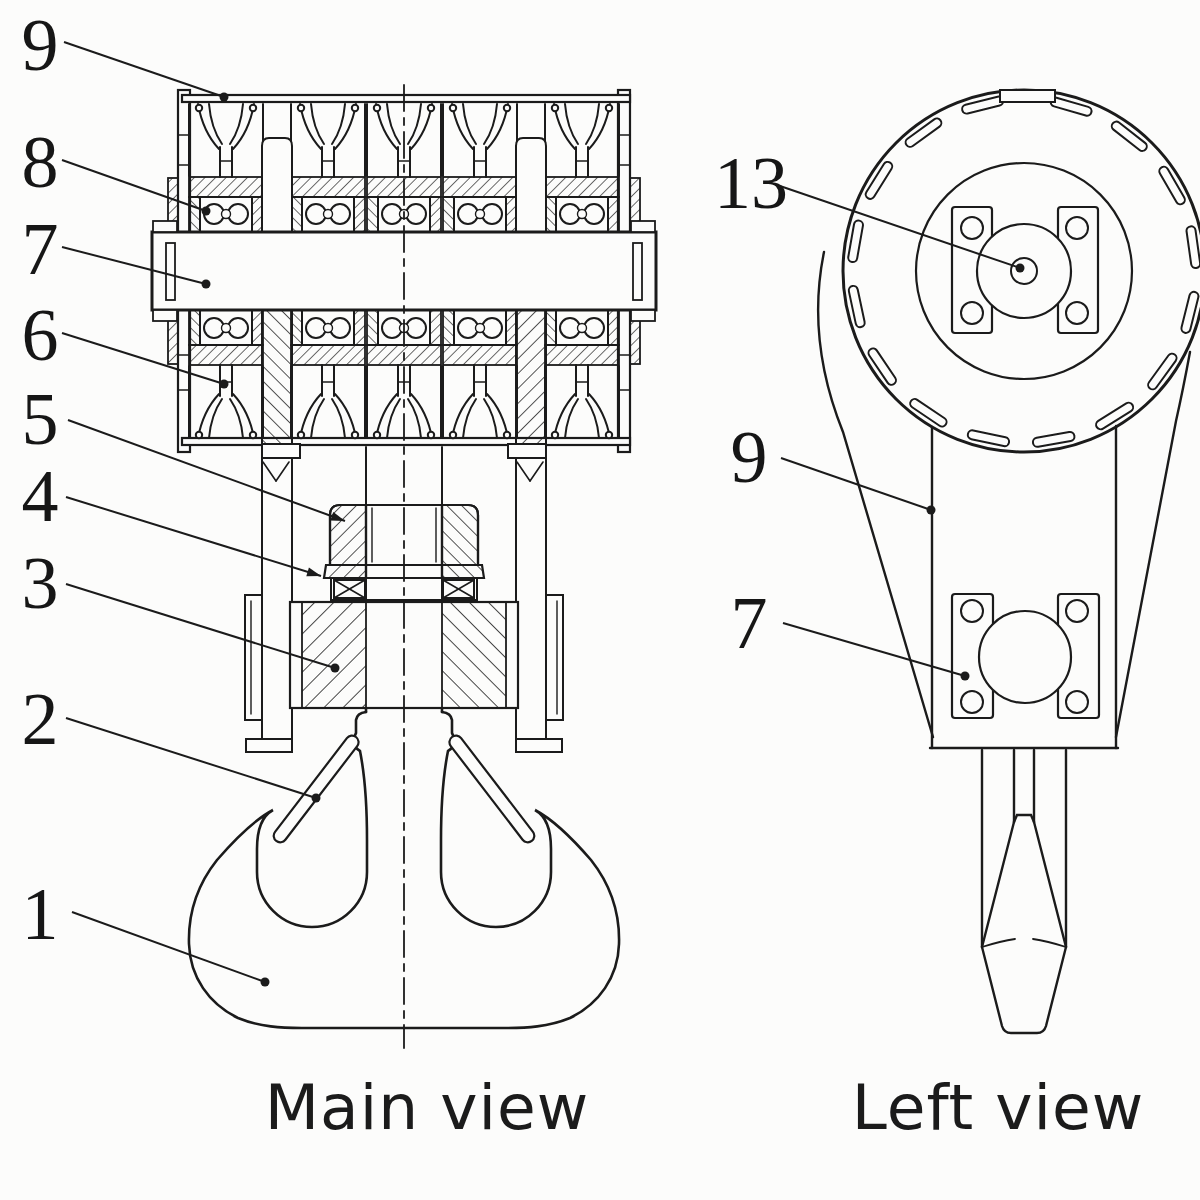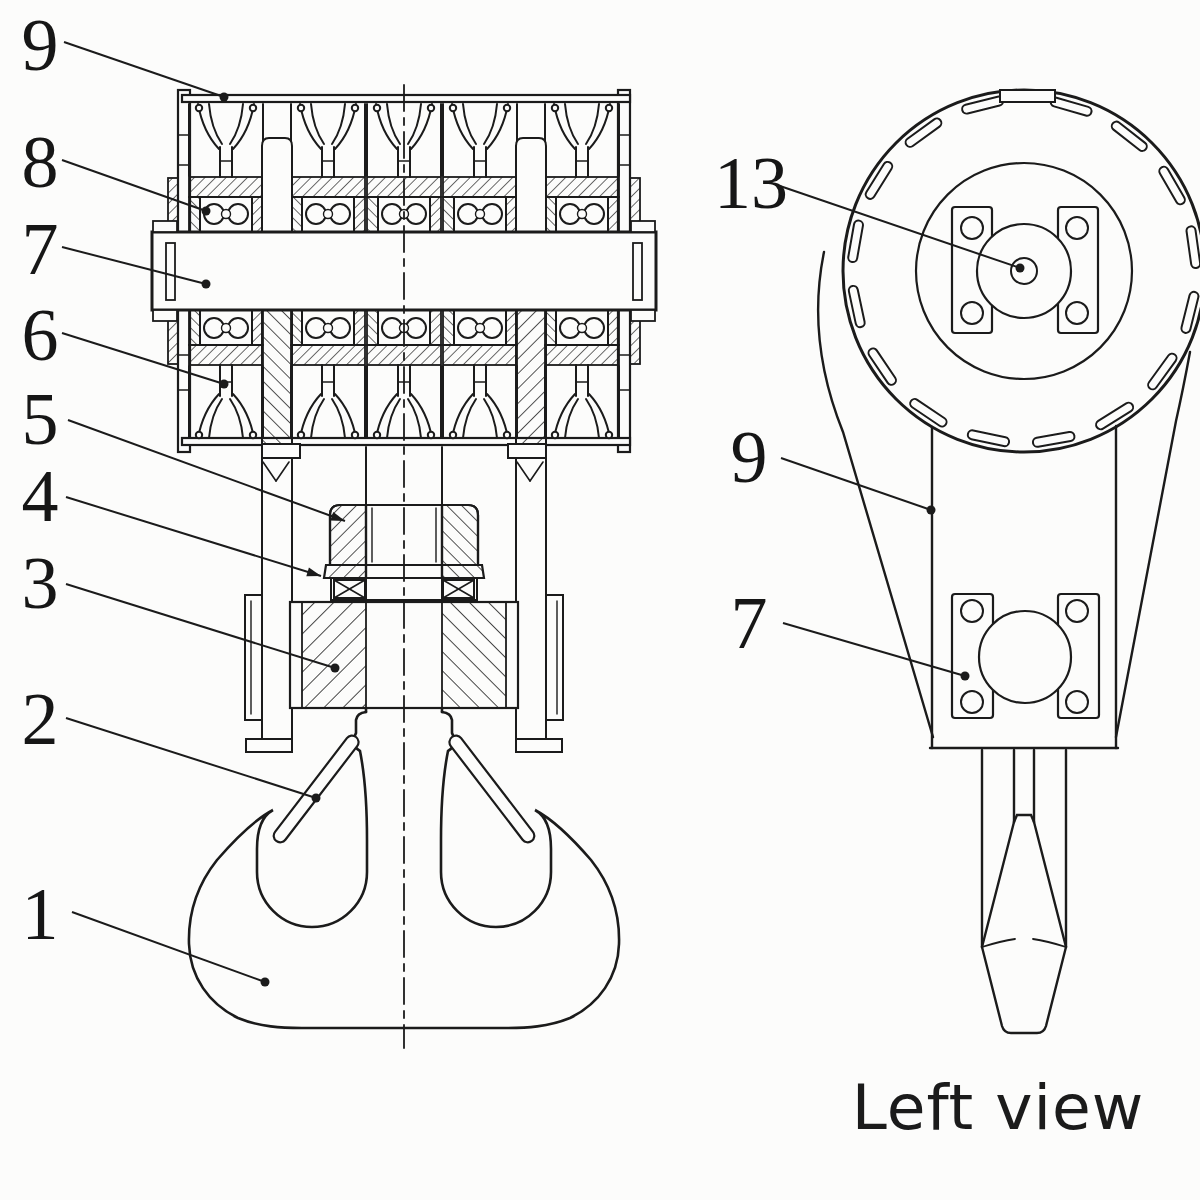--- a/index.html
+++ b/index.html
@@ -486,15 +486,16 @@
 <div class="callout" style="left:12px;top:298px;width:56px">6</div>
 <div class="callout" style="left:12px;top:382px;width:56px">5</div>
 <div class="callout" style="left:12px;top:459px;width:56px">4</div>
 <div class="callout" style="left:12px;top:546px;width:56px">3</div>
 <div class="callout" style="left:12px;top:682px;width:56px">2</div>
 <div class="callout" style="left:12px;top:877px;width:56px">1</div>
 <div class="callout" style="left:714px;top:146px;width:70px">13</div>
 <div class="callout" style="left:714px;top:420px;width:70px">9</div>
 <div class="callout" style="left:714px;top:586px;width:70px">7</div>
 
+<div class="view-label" style="left:202px;top:1076px;width:450px">Main view</div>
 <div class="view-label" style="left:773px;top:1076px;width:450px">Left view</div>
 
 </div>
 
 </body></html>

